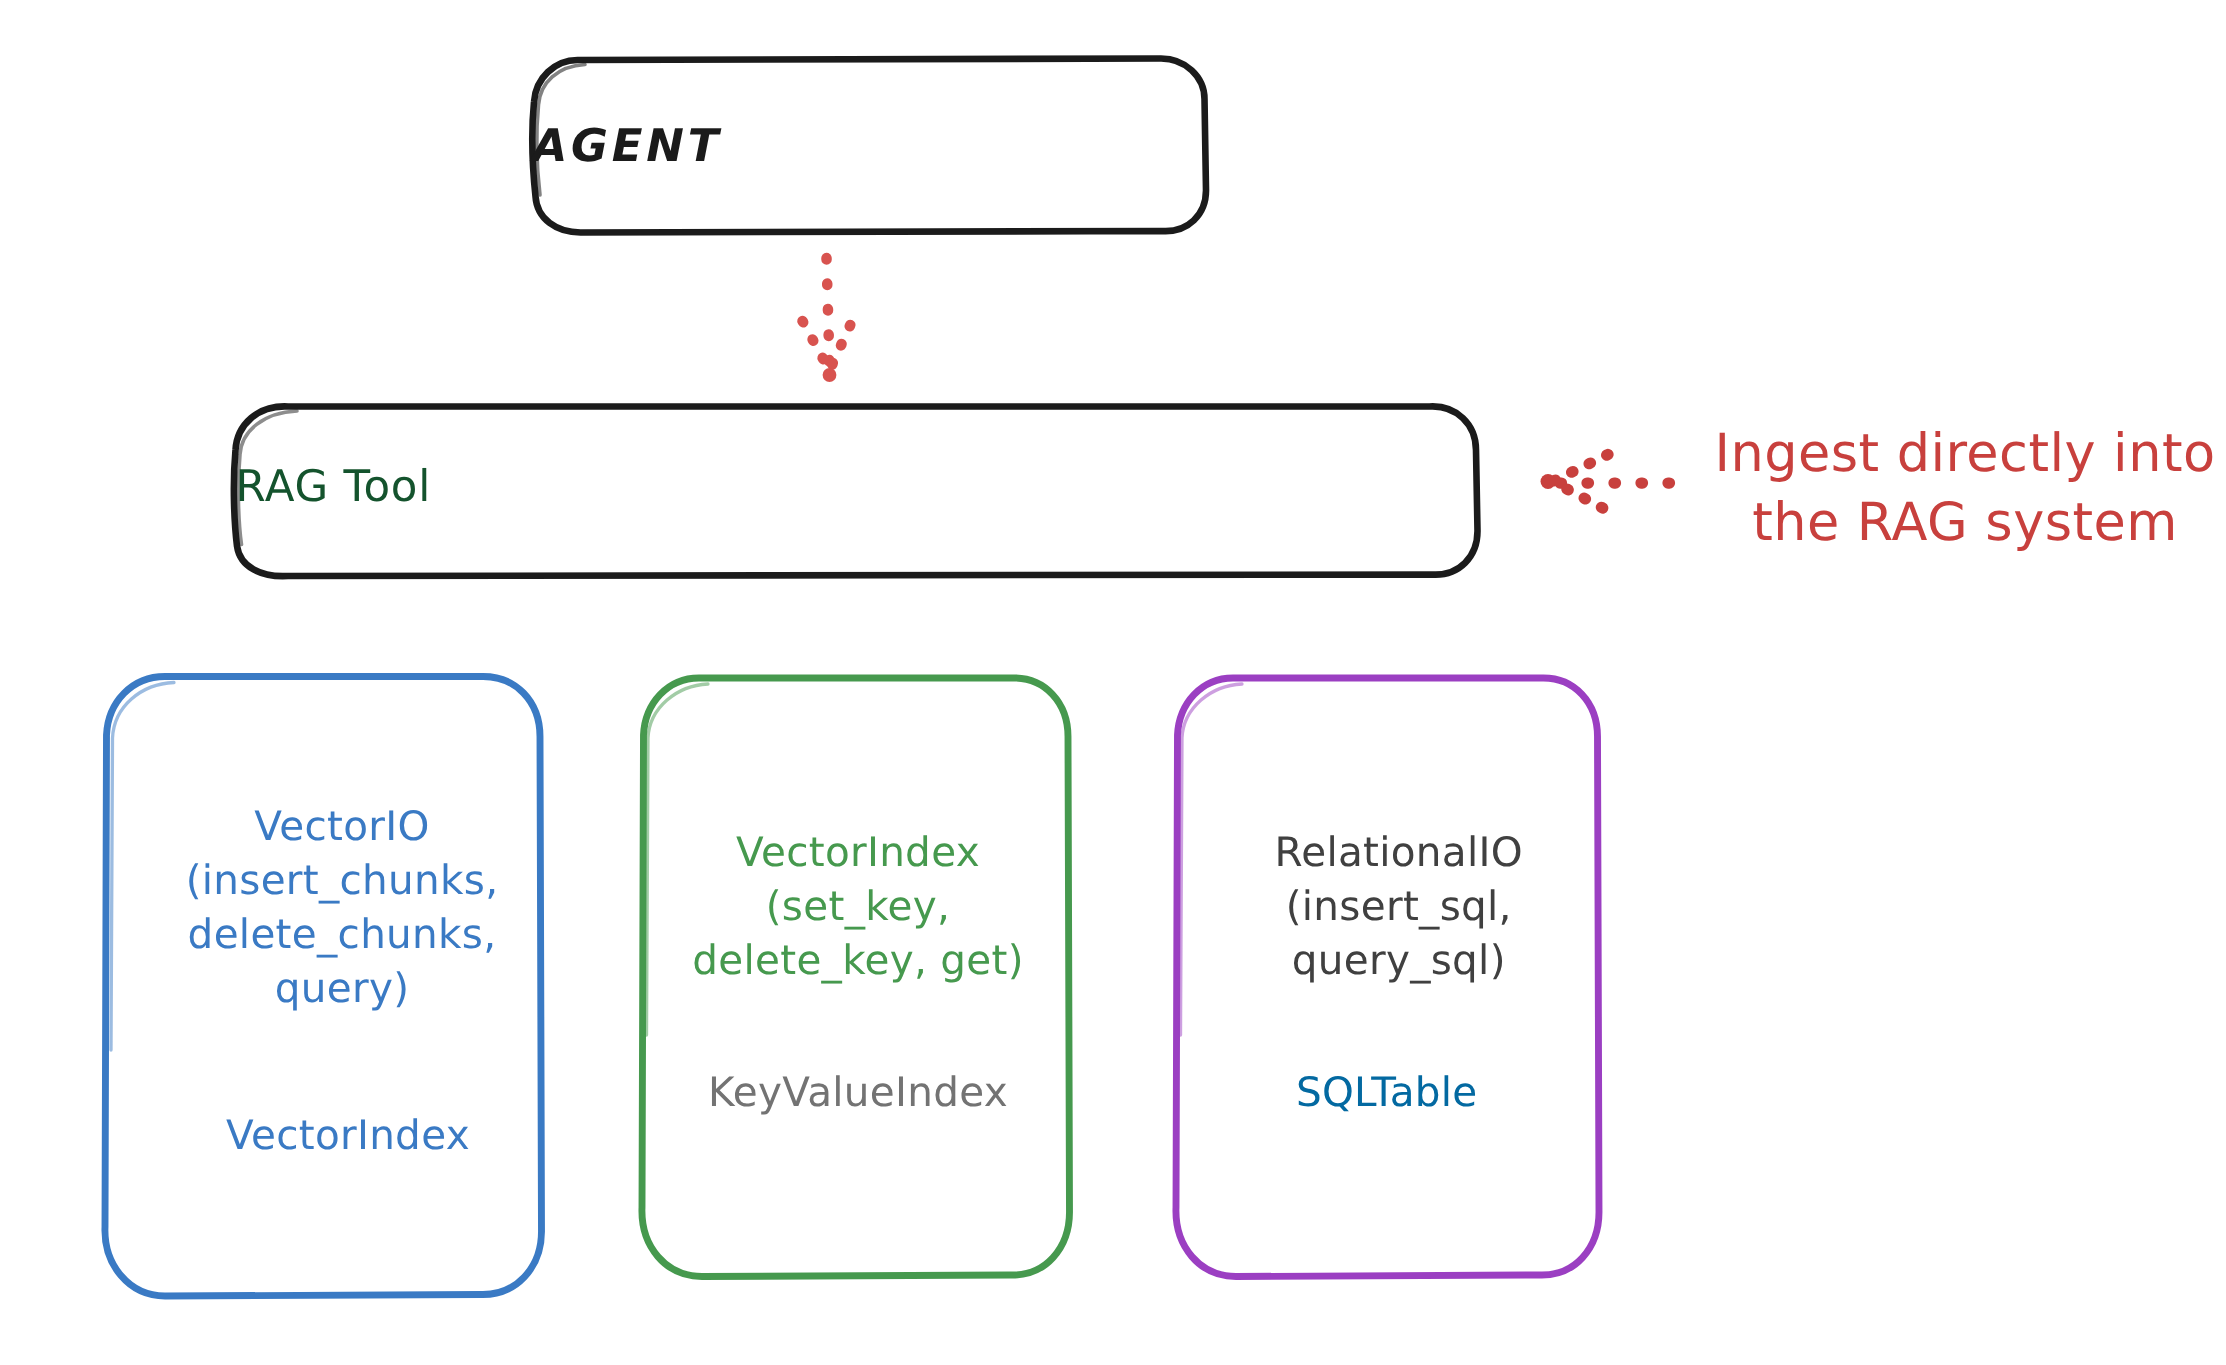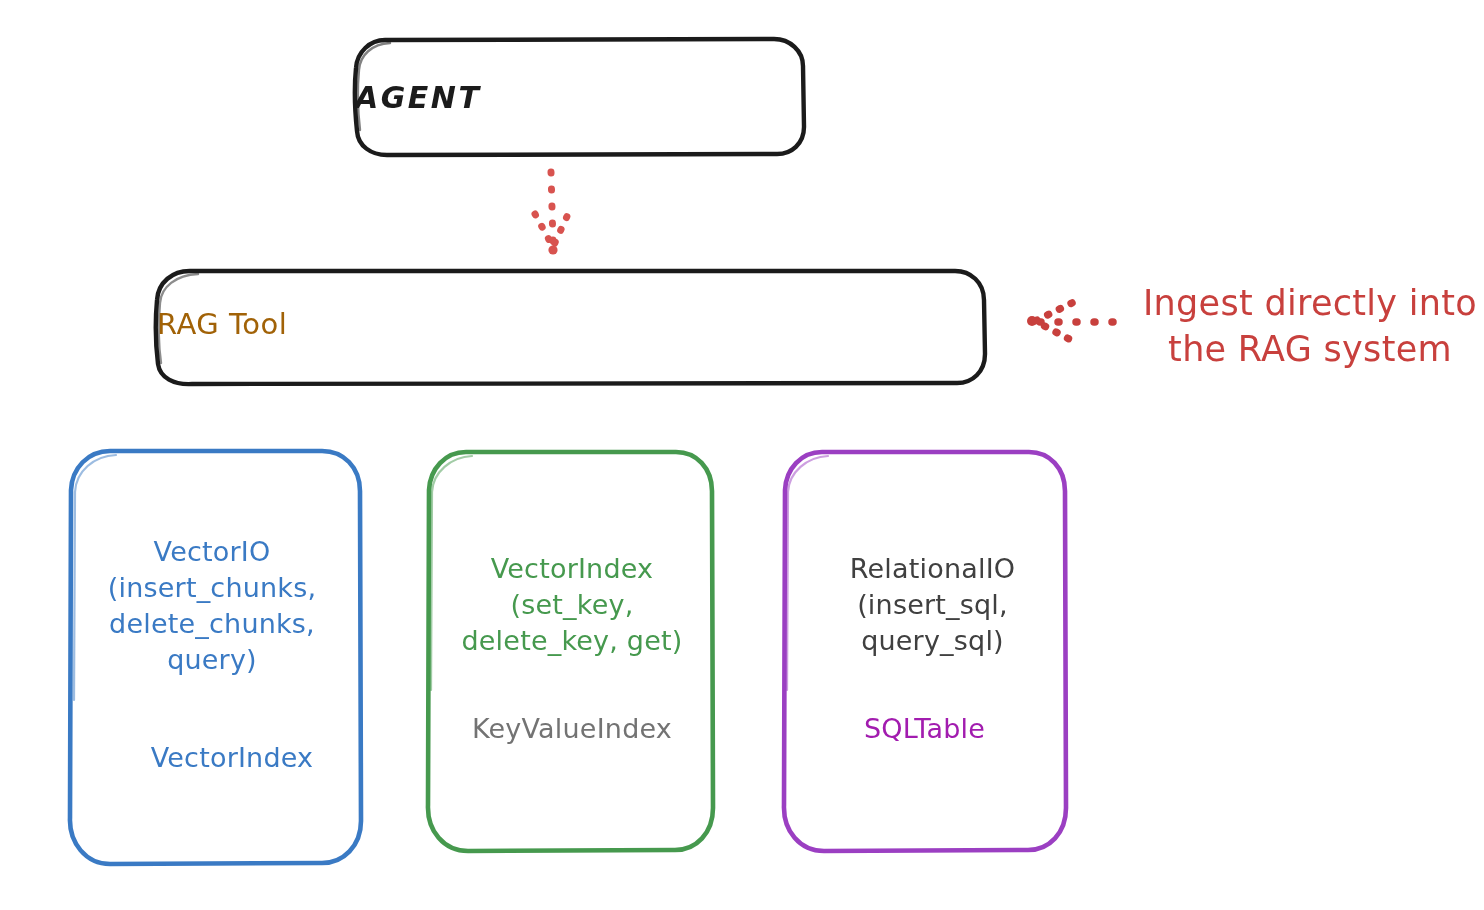--- a/index.html
+++ b/index.html
@@ -45,21 +45,21 @@
   }
 
   
   #rag-tool-box-label {
     left: 157px;
     top: 306px;
     width: 828px;
     font-size: 29px;
     font-weight: 500;
     letter-spacing: 0.5px;
-    color: #a16207;
+    color: #14532d;
   }
 
   
   .leaf-label {
     position: absolute;
     text-align: center;
     line-height: 1.33;
     font-size: 27px;
     font-weight: 500;
     letter-spacing: 0.2px;
@@ -68,28 +68,28 @@
   }
   .leaf-sub {
     position: absolute;
     text-align: center;
     font-size: 27px;
     font-weight: 500;
     letter-spacing: 0.2px;
     pointer-events: none;
   }
 
-  #vectorio-api-label  { left: 68px;  top: 534px; width: 288px; color: #3a7ac4; }
+  #vectorio-api-label  { left: 84px;  top: 534px; width: 288px; color: #3a7ac4; }
   #vectorio-index-label{ left: 72px;  top: 742px; width: 288px; color: #3a7ac4; padding-left: 16px; }
 
   #keyvalueio-api-label   { left: 428px; top: 551px; width: 288px; color: #46994e; }
   #keyvalueio-index-label { left: 428px; top: 713px; width: 288px; color: #737373; }
 
   #relationalio-api-label   { left: 782px; top: 551px; width: 301px; color: #404040; }
-  #relationalio-index-label { left: 782px; top: 713px; width: 285px; color: #a21caf; }
+  #relationalio-index-label { left: 782px; top: 713px; width: 285px; color: #0369a1; }
 
   
   #ingest-annotation-label {
     position: absolute;
     left: 1140px;
     top: 280px;
     width: 340px;
     text-align: center;
     font-size: 35px;
     font-weight: 400;

